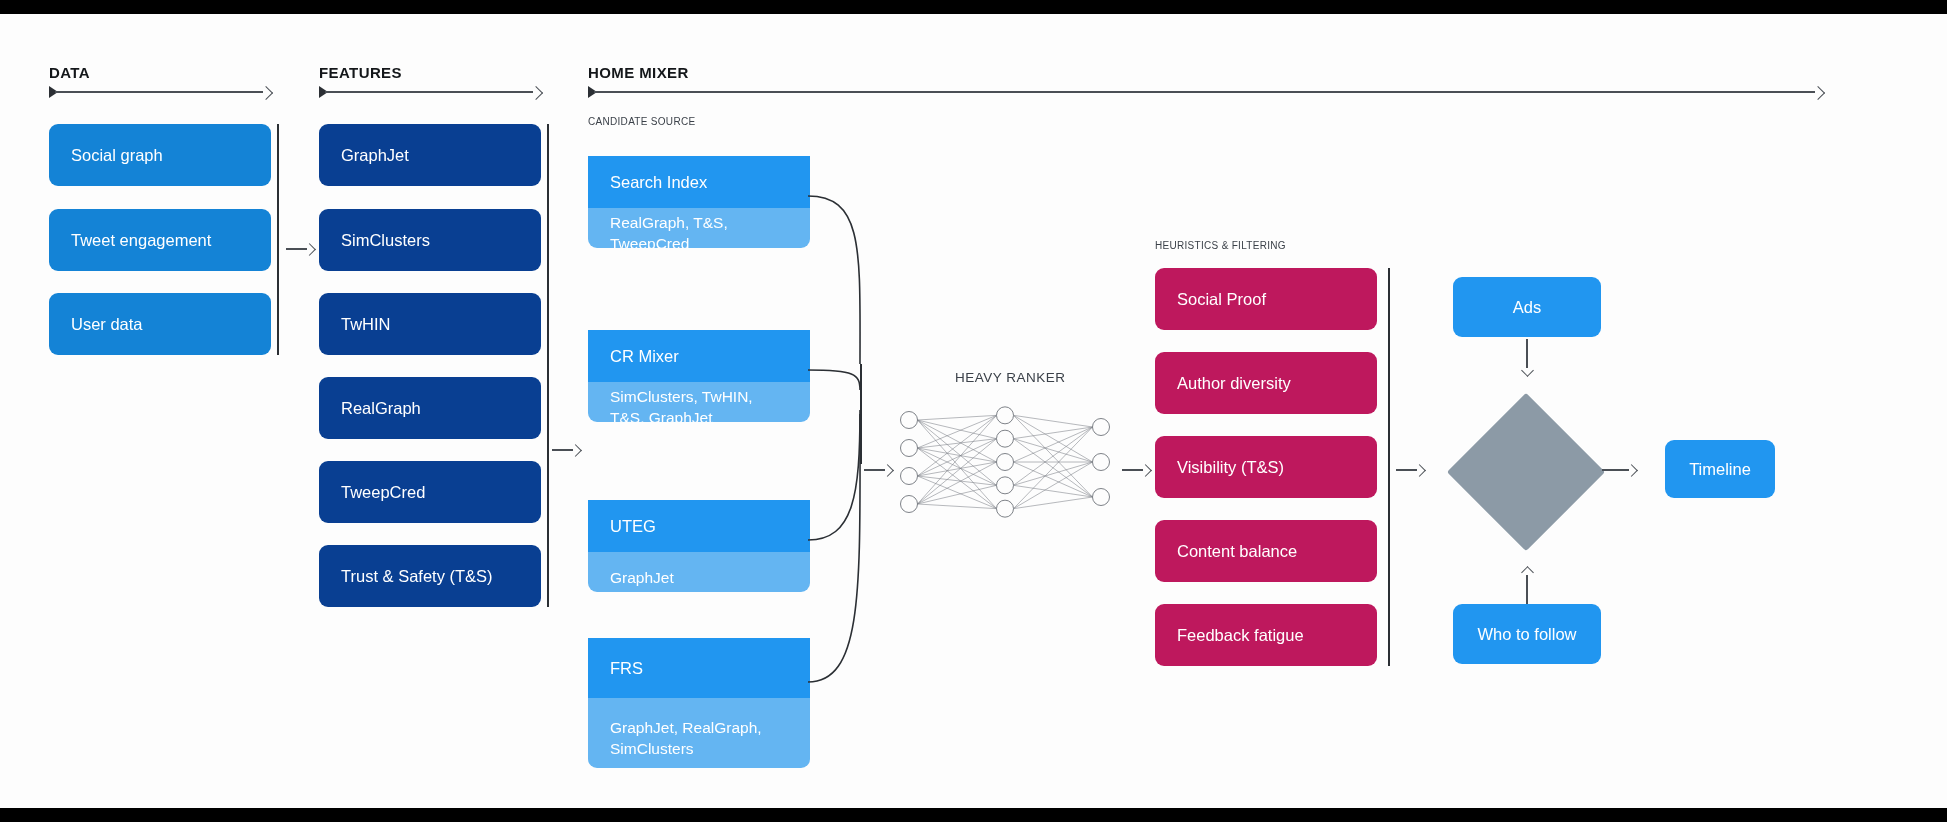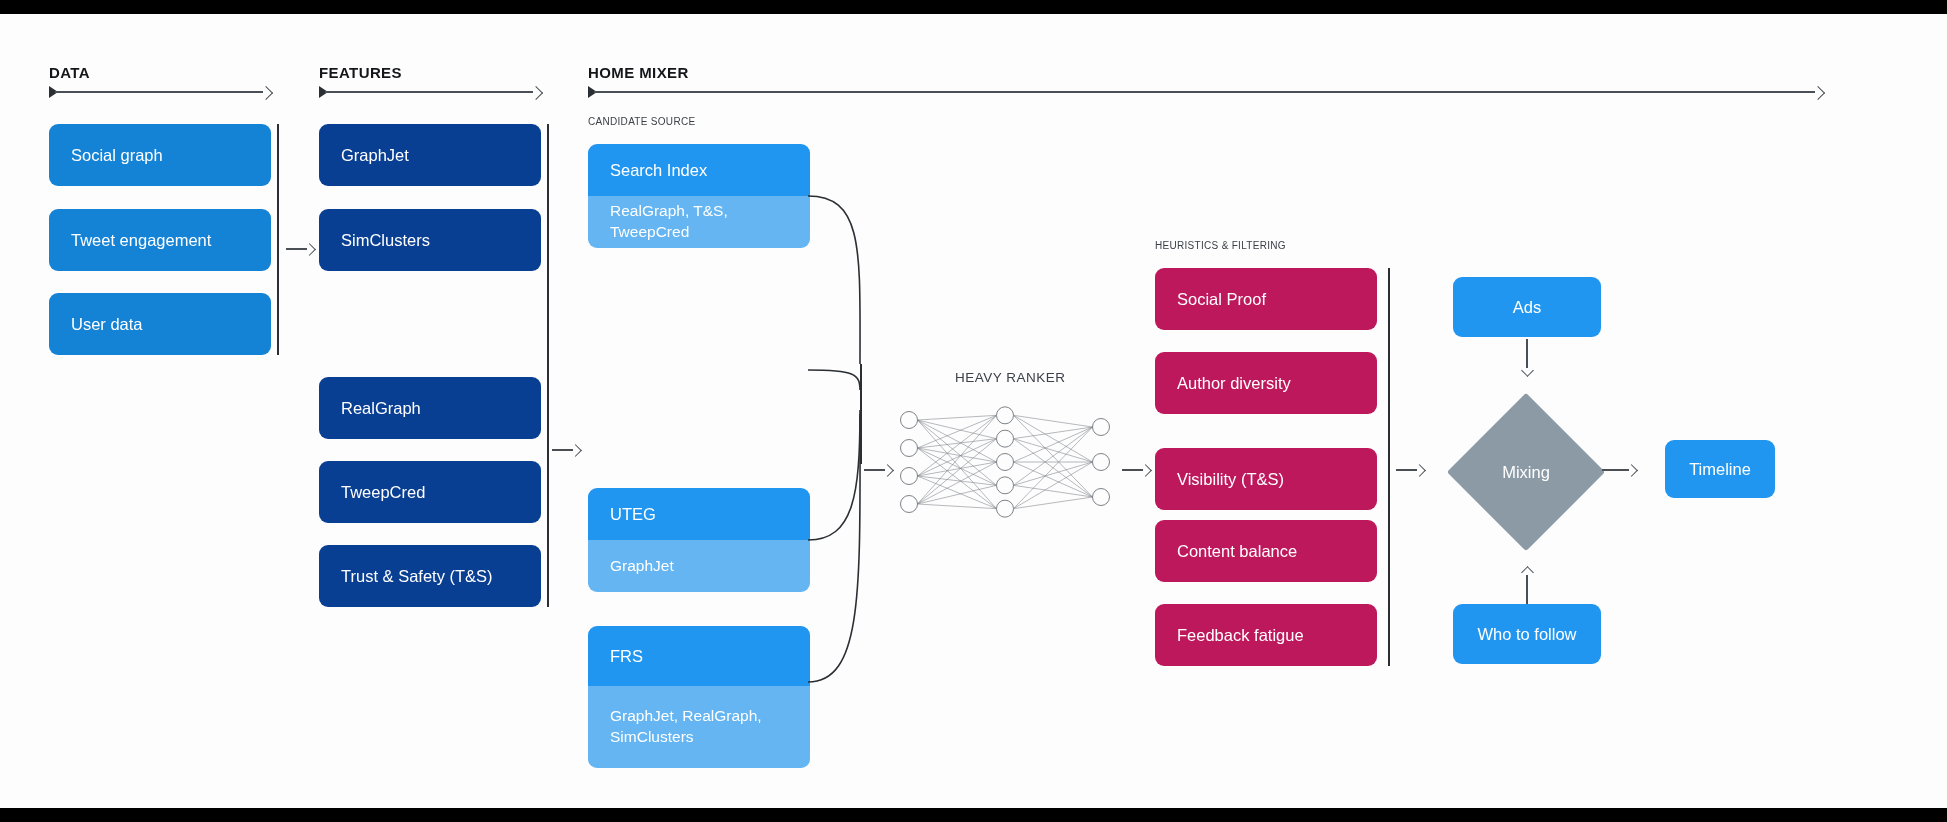--- a/index.html
+++ b/index.html
@@ -19,21 +19,21 @@
 
   .card{position:absolute;border-radius:9px;display:flex;align-items:center;
     color:#fff;font-size:16.5px;box-sizing:border-box;padding:0 22px;}
   .card.data{background:#1483d6;}
   .card.feat{background:#093f92;}
   .card.heur{background:#be185d;}
   .card.out{background:#2196f0;justify-content:center;padding:0 14px;}
 
   .cs-card{position:absolute;border-radius:9px;overflow:hidden;box-sizing:border-box;}
   .cs-head{background:#2196f0;color:#fff;font-size:16.5px;display:flex;align-items:center;
-    padding:0 22px;box-sizing:border-box;}
+    padding:0 22px;box-sizing:border-box;margin-top:12px;}
   .cs-body{background:#64b5f2;color:#fff;font-size:15.5px;display:flex;align-items:center;
     padding:0 22px;box-sizing:border-box;line-height:1.35;}
 
   .vdiv{position:absolute;width:1.6px;background:#2b2f34;}
   .arrow{position:absolute;height:12px;display:flex;align-items:center;}
   .arrow .shaft{position:absolute;left:0;right:7px;top:5.2px;height:1.5px;background:#4a4f55;}
   .arrow .head{position:absolute;right:0;top:1.6px;width:8px;height:8px;
     border-top:1.5px solid #4a4f55;border-right:1.5px solid #4a4f55;transform:rotate(45deg);}
 
   .arrow-v{position:absolute;width:12px;display:flex;justify-content:center;}
@@ -95,20 +95,23 @@
       <div class="shaft"></div>
       <div class="head"></div>
     </div>
 
     <div class="card feat" style="left:319px;top:110px;width:222px;height:62px;">
       <span>GraphJet</span>
     </div>
     <div class="card feat" style="left:319px;top:195px;width:222px;height:62px;">
       <span>SimClusters</span>
     </div>
+    <div class="card feat" style="left:319px;top:279px;width:222px;height:62px;">
+      <span>TwHIN</span>
+    </div>
     <div class="card feat" style="left:319px;top:363px;width:222px;height:62px;">
       <span>RealGraph</span>
     </div>
     <div class="card feat" style="left:319px;top:447px;width:222px;height:62px;">
       <span>TweepCred</span>
     </div>
     <div class="card feat" style="left:319px;top:531px;width:222px;height:62px;">
       <span>Trust &amp; Safety (T&amp;S)</span>
     </div>
 
@@ -116,20 +119,24 @@
     <div class="arrow" style="left:552px;top:430px;width:28px;">
       <div class="shaft"></div>
       <div class="head"></div>
     </div>
 
     <div class="cs-card" style="left:588px;top:130px;width:222px;height:104px;">
       <div class="cs-head" style="height:52px;">Search Index</div>
       <div class="cs-body" style="height:52px;">RealGraph, T&amp;S, TweepCred</div>
     </div>
 
+    <div class="cs-card" style="left:588px;top:304px;width:222px;height:104px;">
+      <div class="cs-head" style="height:52px;">CR Mixer</div>
+      <div class="cs-body" style="height:52px;">SimClusters, TwHIN, T&amp;S, GraphJet</div>
+    </div>
 
     <div class="cs-card" style="left:588px;top:474px;width:222px;height:104px;">
       <div class="cs-head" style="height:52px;">UTEG</div>
       <div class="cs-body" style="height:52px;">GraphJet</div>
     </div>
 
     <div class="cs-card" style="left:588px;top:612px;width:222px;height:142px;">
       <div class="cs-head" style="height:60px;">FRS</div>
       <div class="cs-body" style="height:82px;">GraphJet, RealGraph, SimClusters</div>
     </div>
@@ -208,21 +215,21 @@
     </div>
 
     <div class="sub-label" style="left:1155px;top:226px;">HEURISTICS &amp; FILTERING</div>
 
     <div class="card heur" style="left:1155px;top:254px;width:222px;height:62px;">
       <span>Social Proof</span>
     </div>
     <div class="card heur" style="left:1155px;top:338px;width:222px;height:62px;">
       <span>Author diversity</span>
     </div>
-    <div class="card heur" style="left:1155px;top:422px;width:222px;height:62px;margin-top:12px;">
+    <div class="card heur" style="left:1155px;top:422px;width:222px;height:62px;">
       <span>Visibility (T&amp;S)</span>
     </div>
     <div class="card heur" style="left:1155px;top:506px;width:222px;height:62px;">
       <span>Content balance</span>
     </div>
     <div class="card heur" style="left:1155px;top:590px;width:222px;height:62px;">
       <span>Feedback fatigue</span>
     </div>
 
     <div class="vdiv" style="left:1388px;top:254px;height:398px;"></div>
@@ -233,21 +240,20 @@
 
     <div class="card out" style="left:1453px;top:263px;width:148px;height:60px;">
       <span>Ads</span>
     </div>
     <div class="arrow-v" style="left:1521px;top:325px;height:36px;">
       <div class="shaft"></div>
       <div class="head"></div>
     </div>
 
     <div class="diamond" style="left:1470px;top:402px;width:112px;height:112px;"></div>
-    <div class="diamond-label" style="left:1470px;top:402px;width:112px;height:112px;">Mixing</div>
 
     <div class="arrow" style="left:1602px;top:450px;width:34px;">
       <div class="shaft"></div>
       <div class="head"></div>
     </div>
 
     <div class="card out" style="left:1665px;top:426px;width:110px;height:58px;">
       <span>Timeline</span>
     </div>
 

